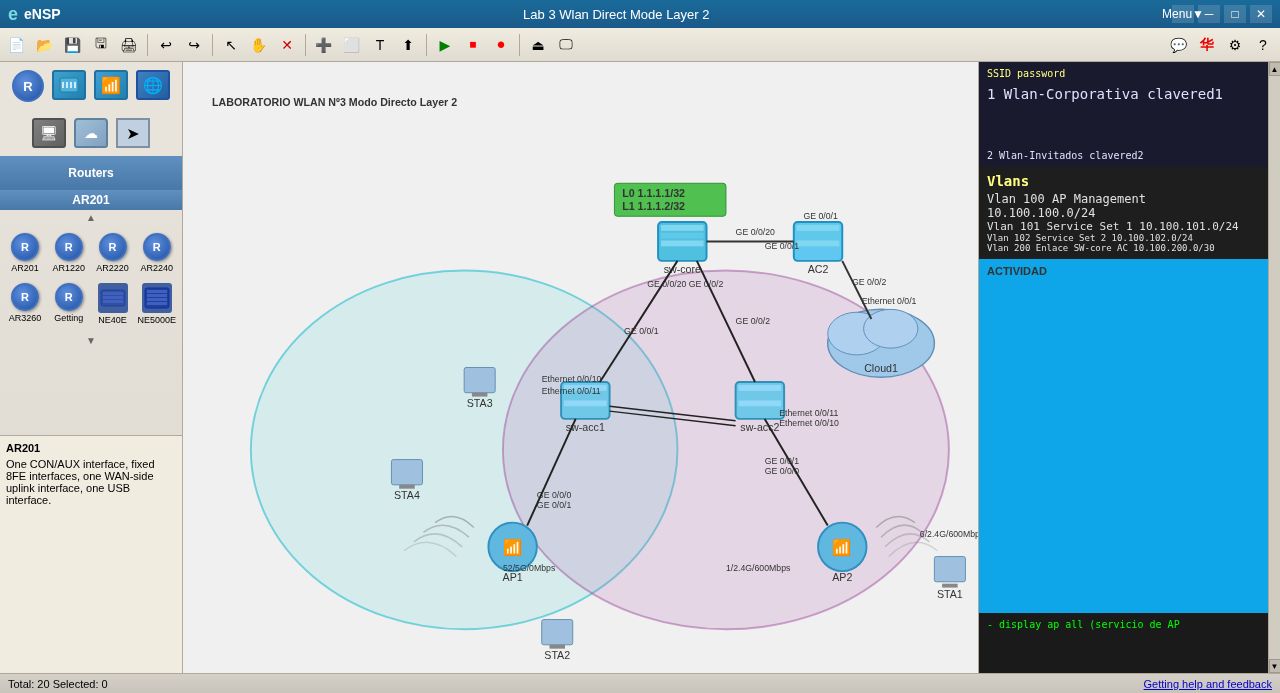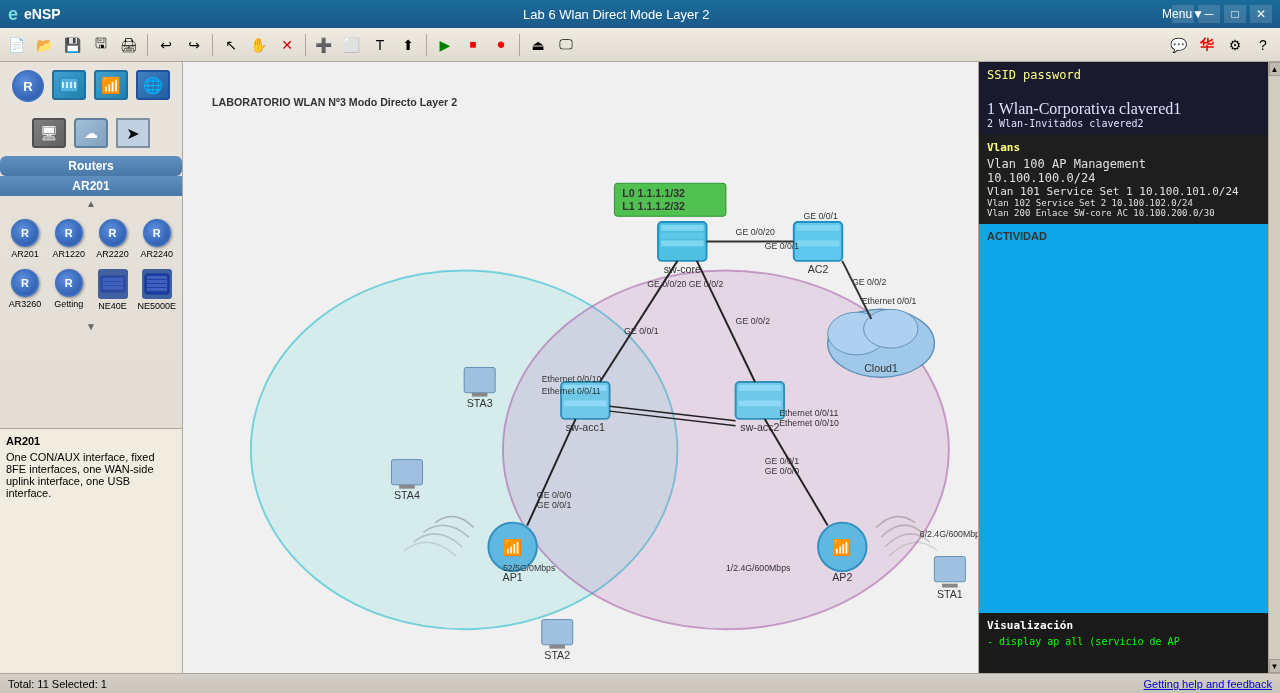--- a/index.html
+++ b/index.html
@@ -55,24 +55,23 @@
       width: 183px;
       background: linear-gradient(to bottom, #e8e4dc, #ddd8d0);
       border-right: 1px solid #b0a898;
       display: flex;
       flex-direction: column;
     }
     .panel-section-title {
       background: linear-gradient(to bottom, #6090c0, #4878a8);
       color: white;
       text-align: center;
-      padding: 3px;
+      padding: 10px;
       font-size: 12px;
       font-weight: bold;
-      border-radius: 6px;
     }
     .device-grid {
       display: grid;
       grid-template-columns: repeat(4, 1fr);
       padding: 4px;
       gap: 2px;
     }
     .device-item {
       display: flex;
       flex-direction: column;
@@ -210,21 +209,21 @@
     }
   </style>
 </head>
 <body>
 
 <div class="title-bar">
   <div class="title-bar-left">
     <span class="ensp-logo">e</span>
     <span>eNSP</span>
   </div>
-  <div class="title-bar-center">Lab 6 Wlan Direct Mode Layer 2</div>
+  <div class="title-bar-center">Lab 3 Wlan Direct Mode Layer 2</div>
   <div class="title-bar-right">
     <button class="title-btn">Menu▼</button>
     <button class="title-btn">─</button>
     <button class="title-btn">□</button>
     <button class="title-btn close">✕</button>
   </div>
 </div>
 
 <div class="toolbar">
   <button class="tool-btn">📄</button>
@@ -490,47 +489,46 @@
       <text x="560" y="515" class="diagram-label-small" font-size="8" fill="#555">1/2.4G/600Mbps</text>
       <text x="760" y="480" class="diagram-label-small" font-size="8" fill="#555">6/2.4G/600Mbps</text>
 
       <text x="30" y="35" class="diagram-label" font-size="12" font-weight="bold" fill="#333">LABORATORIO WLAN Nº3 Modo Directo Layer 2</text>
     </svg>
   </div>
 
   <div class="right-panel">
 
     <div class="info-panel-section">
-      <div style="color:#ffff80;font-size:12px;margin-bottom:18px;">SSID                    password</div>
-      <div style="font-size:16px;font-family:Liberation Serif, serif;">1 Wlan-Corporativa    clavered1</div>
-      <div style="font-size:10px;">2 Wlan-Invitados      clavered2</div>
+      <div style="color:#ffff80;font-size:10px;margin-bottom:7px;">SSID                    password</div>
+      <div style="font-size:14px;">1 Wlan-Corporativa    clavered1</div>
+      <div style="font-size:10px;margin-top:48px;">2 Wlan-Invitados      clavered2</div>
     </div>
 
     <div class="vlans-section">
-      <div style="color:#ffff80;font-weight:bold;margin-bottom:3px;font-size:11px;">Vlans</div>
+      <div style="color:#ffff80;font-weight:bold;margin-bottom:3px;font-size:14px;">Vlans</div>
       <div style="font-size:12px;">Vlan 100 AP Management    10.100.100.0/24</div>
       <div style="font-size:11px;">Vlan 101 Service Set 1    10.100.101.0/24</div>
       <div style="font-size:9px;">Vlan 102 Service Set 2    10.100.102.0/24</div>
       <div style="font-size:9px;">Vlan 200 Enlace SW-core AC 10.100.200.0/30</div>
     </div>
 
     <div class="actividad-section">
       <div class="actividad-title">ACTIVIDAD</div>
     </div>
 
     <div class="visualizacion-section">
-      <div class="viz-title">Visualización</div>
       <div style="font-size:10px;">- display ap all (servicio de AP</div>
     </div>
   </div>
 
   <div class="right-scrollbar">
     <div class="scrollbar-btn">▲</div>
     <div class="scrollbar-track"></div>
     <div class="scrollbar-btn">▼</div>
   </div>
 
 </div>
 
 <div class="status-bar">
-  <span>Total: 11  Selected: 1</span>
+  <span>Total: 20  Selected: 0</span>
   <a class="status-link" href="#">Getting help and feedback</a>
 </div>
 
 </body></html>

